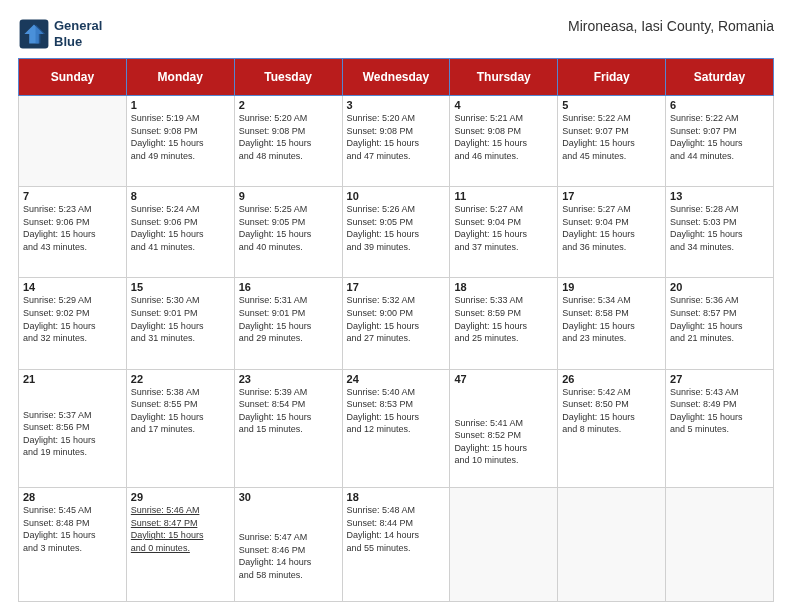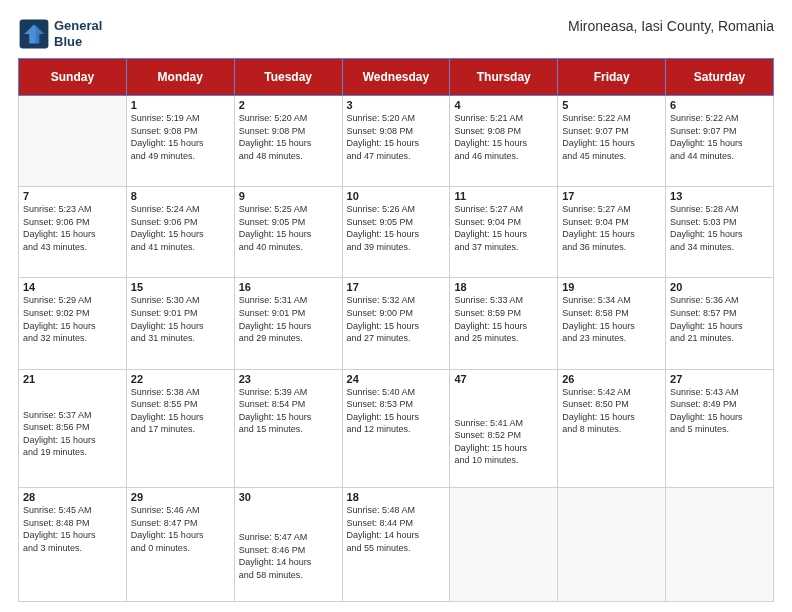--- a/index.html
+++ b/index.html
@@ -327,21 +327,21 @@
         <tr>
           <td>
             <span class="day-num">28</span>
             <div class="day-info" style="white-space: pre-line;">Sunrise: 5:45 AM
 Sunset: 8:48 PM
 Daylight: 15 hours
 and 3 minutes.</div>
           </td>
           <td>
             <span class="day-num">29</span>
-            <div class="day-info" style="white-space: pre-line;">Sunrise: 5:46 AM
+            <div class="day-info" style="white-space: pre-line; text-decoration: underline;">Sunrise: 5:46 AM
 Sunset: 8:47 PM
 Daylight: 15 hours
 and 0 minutes.</div>
           </td>
           <td>
             <span class="day-num">30</span>
             <div class="day-info" style="white-space: pre-line; margin-top: 28px;">Sunrise: 5:47 AM
 Sunset: 8:46 PM
 Daylight: 14 hours
 and 58 minutes.</div>

